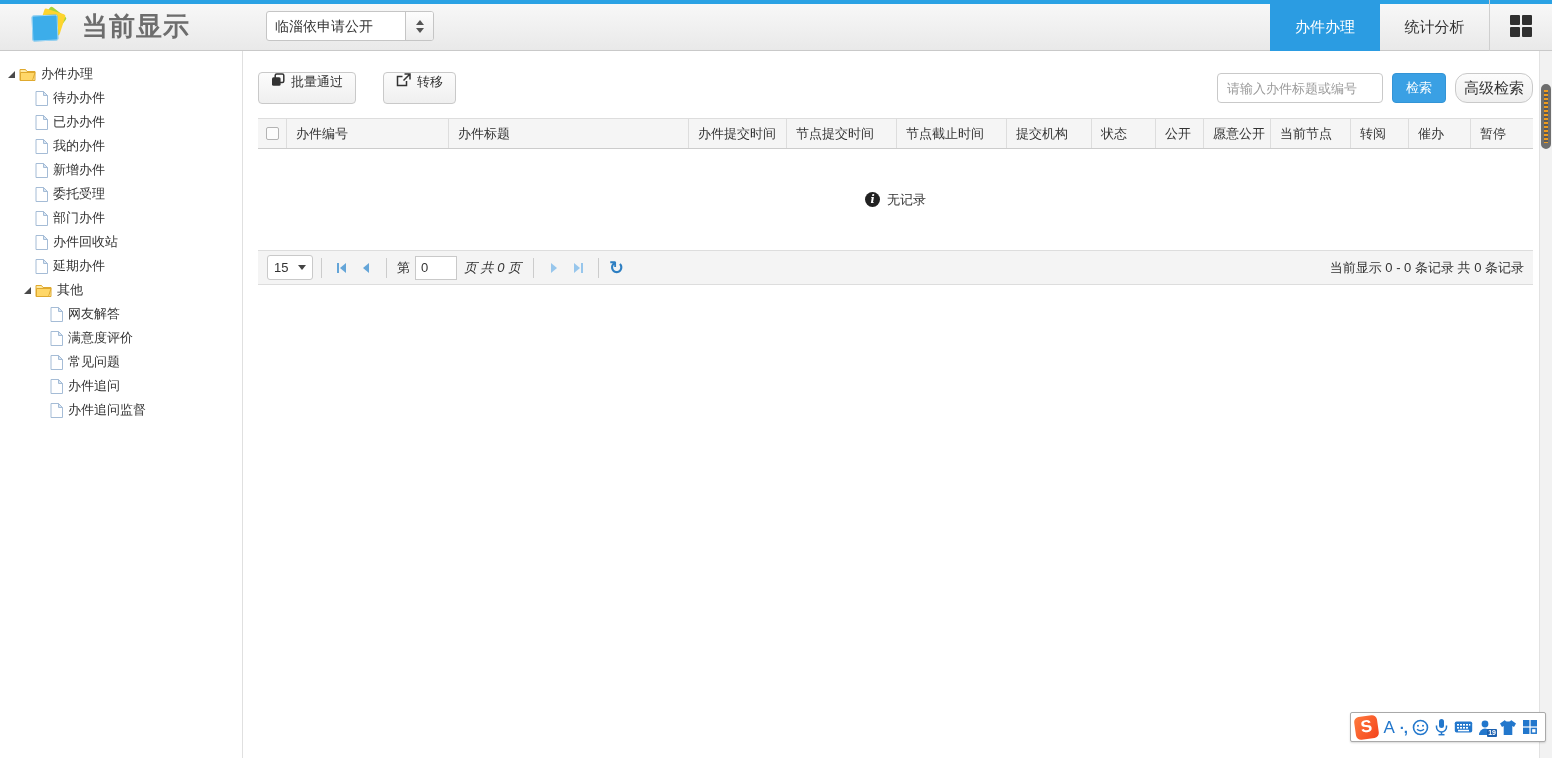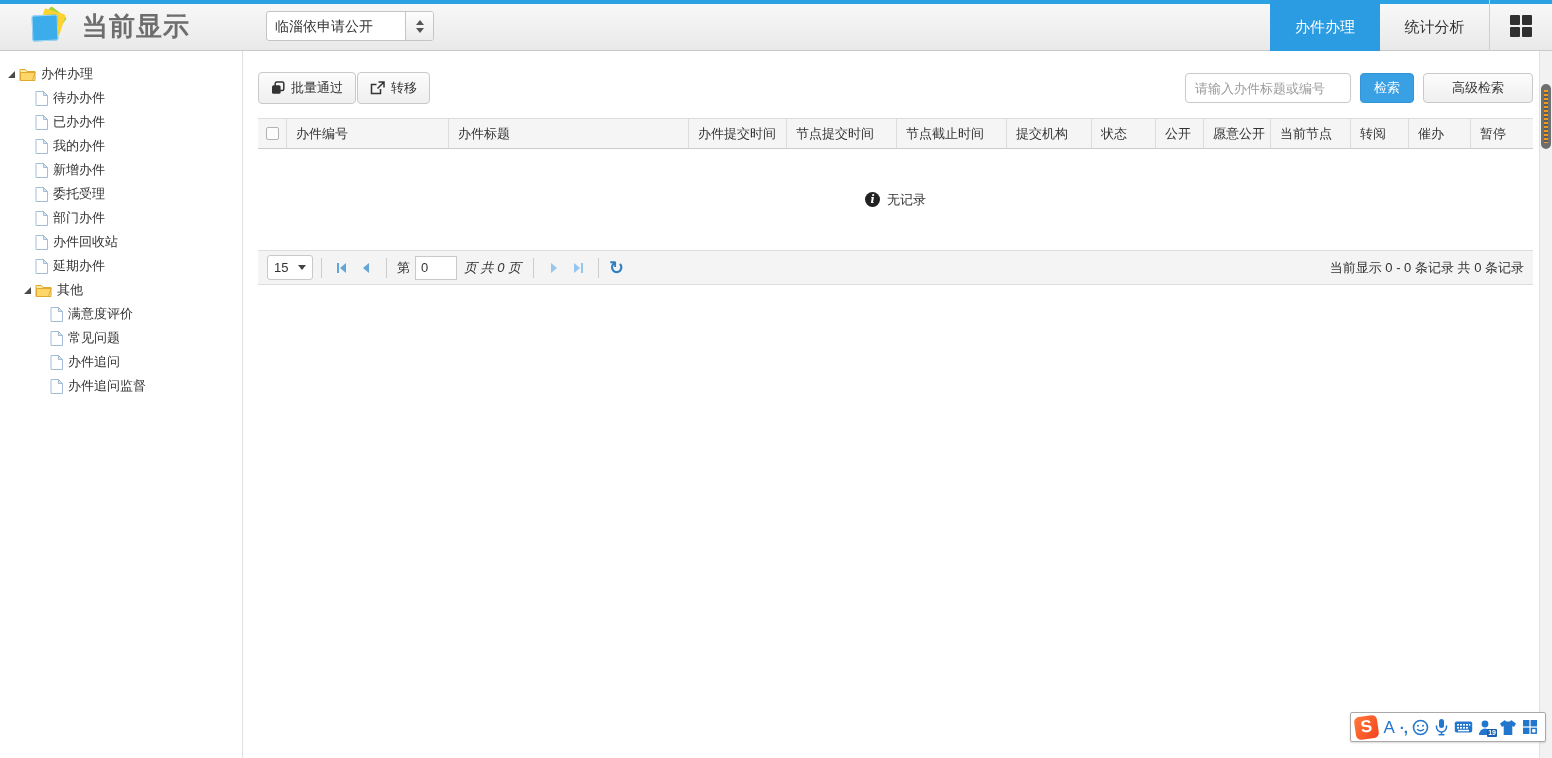--- a/index.html
+++ b/index.html
@@ -61,29 +61,29 @@
   .icon-svg { flex:none; display:inline-flex; }
 
   
   .breadcrumb { padding:20px 0 13px 0; border-bottom:1px solid #e4e4e4; font-size:14px; }
   .crumb-parent { color:#9b9b9b; }
   .crumb-current { color:#555; margin-left:4px; }
 
   
   .toolbar { margin-top:21px; display:flex; align-items:center; }
   .btn-gray {
-    display:inline-flex; align-items:center; gap:6px; height:32px; padding:8px 12px;
+    display:inline-flex; align-items:flex-start; gap:6px; height:32px; padding:0 12px;
     background:linear-gradient(#fcfcfc,#efefef); border:1px solid #c9c9c9; border-radius:4px;
-    font-size:13px; color:#333; cursor:pointer; margin-right:1px;
+    font-size:13px; color:#333; cursor:pointer; margin-right:27px;
   }
   .toolbar-right { margin-left:auto; display:flex; align-items:center; }
   .search-input { width:166px; height:30px; border:1px solid #c9c9c9; border-radius:4px; padding:0 9px; font-size:13px; color:#333; outline:none; font-family:inherit; }
   .search-input::placeholder { color:#9b9b9b; }
   .btn-blue { height:30px; padding:0 13px; margin-left:9px; background:#3aa0e4; border:1px solid #3394d6; border-radius:4px; color:#fff; font-size:13px; cursor:pointer; }
-  .btn-adv { height:30px; padding:0 28px; margin-left:9px; background:linear-gradient(#fcfcfc,#efefef); border:1px solid #c9c9c9; border-radius:4px; color:#333; font-size:13px; cursor:pointer; }
+  .btn-adv { height:30px; padding:0 8px; margin-left:9px; background:linear-gradient(#fcfcfc,#efefef); border:1px solid #c9c9c9; border-radius:12px; color:#333; font-size:15px; cursor:pointer; }
 
   
   .grid-table { margin-top:14px; }
   .thead { display:flex; height:31px; background:#f5f5f5; border-top:1px solid #ddd; border-bottom:1px solid #ccc; }
   .th { display:flex; align-items:center; padding-left:9px; font-size:13px; color:#333; white-space:nowrap; overflow:hidden; }
   .th + .th { border-left:1px solid #ddd; }
   .th-check { width:28px; flex:none; justify-content:center; padding-left:0; }
   .cb { width:13px; height:13px; border:1px solid #b3b3b3; border-radius:2px; background:#fcfcfc; cursor:pointer; }
   .c0{width:162px;flex:none}.c1{width:240px;flex:none}.c2{width:98px;flex:none}
   .c3{width:110px;flex:none}.c4{width:110px;flex:none}.c5{width:85px;flex:none}
@@ -261,20 +261,29 @@
         <i class="arrow-expanded"></i>
         <span class="icon-svg">
           <svg width="17" height="14" viewBox="0 0 17 14">
               <path d="M1 2.5 h5.5 l1.5 2 H16 v9 H1 z" fill="#ffe9a2" stroke="#dfa92e"></path>
               <path d="M1.5 5.5 h14.5 l-2.5 8 H1.5 z" fill="#ffd768" stroke="#dfa92e"></path>
             </svg>
         </span>
         <span class="lbl">其他</span>
       </div>
 
+      <div class="tree-row ind-c2">
+        <span class="icon-svg">
+            <svg width="13" height="15" viewBox="0 0 13 15">
+              <path d="M1 .5 h7.5 l4 4 v10 H1 z" fill="#fff" stroke="#a5bcd6"></path>
+              <path d="M8.5 .5 l4 4 h-4 z" fill="#d9e7f5" stroke="#a5bcd6"></path>
+            </svg>
+          </span>
+        <span class="lbl">网友解答</span>
+      </div>
       <div class="tree-row ind-c2">
         <span class="icon-svg">
             <svg width="13" height="15" viewBox="0 0 13 15">
               <path d="M1 .5 h7.5 l4 4 v10 H1 z" fill="#fff" stroke="#a5bcd6"></path>
               <path d="M8.5 .5 l4 4 h-4 z" fill="#d9e7f5" stroke="#a5bcd6"></path>
             </svg>
           </span>
         <span class="lbl">满意度评价</span>
       </div>
       <div class="tree-row ind-c2">

